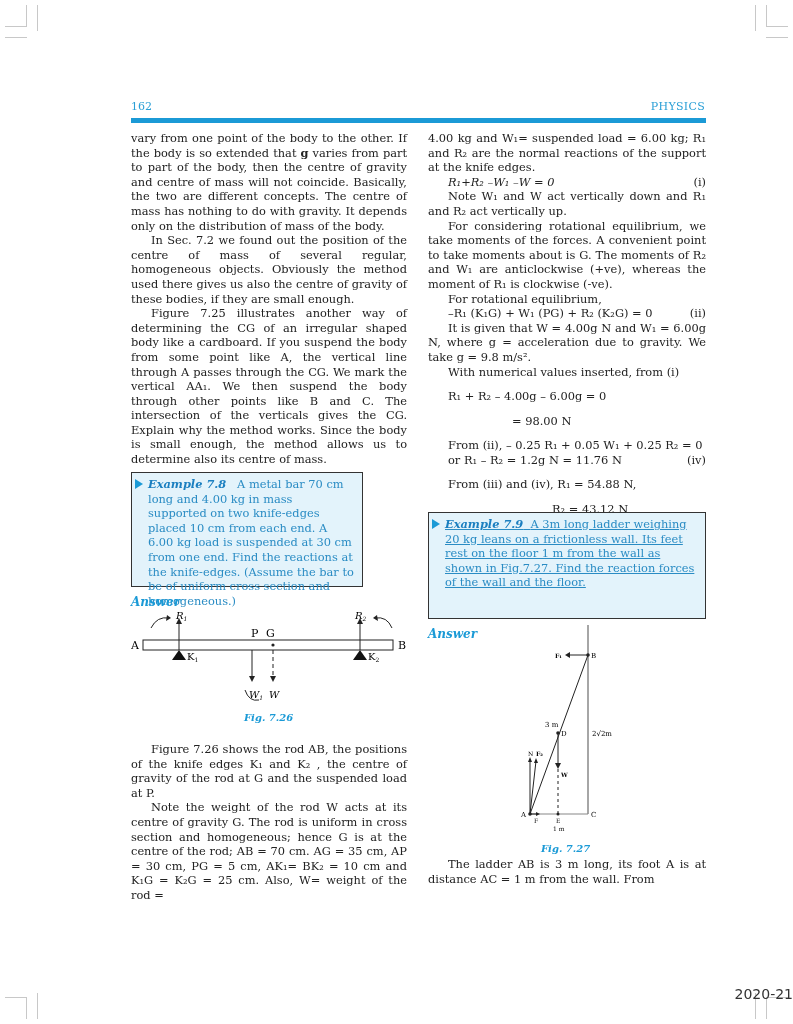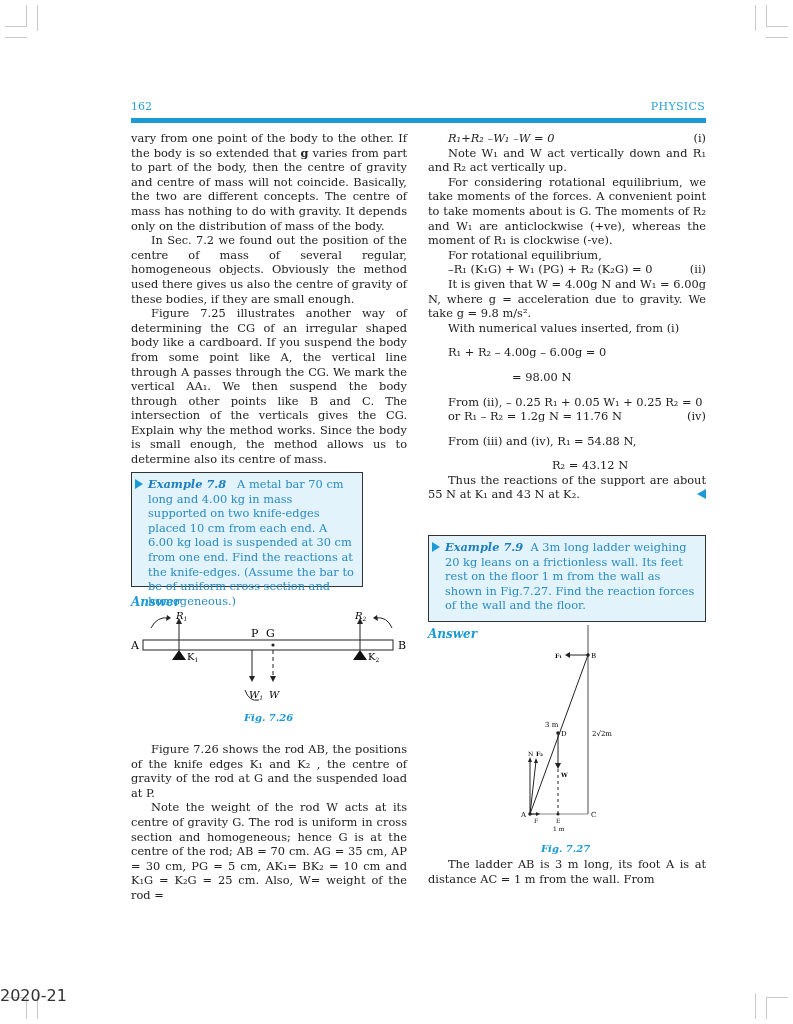--- a/index.html
+++ b/index.html
@@ -10,31 +10,31 @@
   .header-bar{position:absolute;left:131px;top:118px;width:575px;height:5px;background:#1b9ad6;}
   .col{position:absolute;font-size:11.4px;line-height:14.6px;text-align:justify;}
   .colL{left:131px;top:131px;width:276px;}
   .colR{left:428px;top:131px;width:278px;}
   p{margin:0;}
   .ind{text-indent:20px;}
   .eq{padding-left:20px;margin-top:10px;}
   .row{display:flex;justify-content:space-between;padding-left:20px;}
   .ex-box{position:absolute;border:1.5px solid #333;background:#e3f3fb;color:#2a8cc4;font-size:11.4px;line-height:14.6px;padding:4px 8px 4px 16px;box-sizing:border-box;text-align:left;}
   .ex1{left:131px;top:472px;width:232px;height:115px;}
-  .ex2{left:428px;top:535px;width:278px;height:87px;}
+  .ex2{left:428px;top:512px;width:278px;height:107px;text-decoration:underline;}
   .ex-title{font-weight:bold;font-style:italic;color:#1b7fc0;}
   .ex-arrow{position:absolute;left:3px;top:6px;width:0;height:0;border-top:5px solid transparent;border-bottom:5px solid transparent;border-left:8px solid #1b9ad6;}
   .answer{position:absolute;font-weight:bold;font-style:italic;color:#1b9ad6;font-size:12px;}
   .ans1{left:131px;top:595px;}
   .ans2{left:428px;top:627px;}
   .figcap{position:absolute;font-weight:bold;font-style:italic;color:#1b9ad6;font-size:10px;}
   .cap1{left:244px;top:712px;}
   .cap2{left:541px;top:843px;}
   .end-tri{display:inline-block;width:0;height:0;border-top:5px solid transparent;border-bottom:5px solid transparent;border-right:9px solid #1b9ad6;float:right;margin-top:2px;}
-  .footer{position:absolute;left:0;width:793px;top:986px;text-align:left;font-family:"DejaVu Sans",sans-serif;font-size:16px;color:#333;}
+  .footer{position:absolute;left:0;width:793px;top:986px;text-align:right;font-family:"DejaVu Sans",sans-serif;font-size:14px;color:#333;}
   svg text{font-family:"DejaVu Serif",serif;}
 </style>
 </head>
 <body>
 
 <div class="crop" style="left:26px;top:5px;width:1px;height:22px"></div>
 <div class="crop" style="left:37px;top:5px;width:1px;height:26px"></div>
 <div class="crop" style="left:5px;top:26px;width:22px;height:1px"></div>
 <div class="crop" style="left:5px;top:37px;width:22px;height:1px"></div>
 <div class="crop" style="left:766px;top:5px;width:1px;height:22px"></div>
@@ -99,20 +99,21 @@
   <text x="138" y="88" font-size="10" font-style="italic">W</text>
 </svg>
 <div class="figcap cap1">Fig. 7.26</div>
 
 <div class="col colL" style="top:742px">
   <p class="ind">Figure 7.26 shows the rod AB, the positions of the knife edges K₁ and K₂ , the centre of gravity of the rod at G and the suspended load at P.</p>
   <p class="ind">Note the weight of the rod W acts at its centre of gravity G. The rod is uniform in cross section and homogeneous; hence G is at the centre of the rod; AB = 70 cm. AG = 35 cm, AP = 30 cm, PG = 5 cm, AK₁= BK₂ = 10 cm and K₁G = K₂G = 25 cm. Also, W= weight of the rod =</p>
 </div>
 
 <div class="col colR">
+  <p>4.00 kg and W₁= suspended load = 6.00 kg; R₁ and R₂ are the normal reactions of the support at the knife edges.</p>
   <div class="row">
       <i>R₁+R₂ –W₁ –W = 0</i>
       <span>(i)</span>
     </div>
   <p class="ind">Note W₁ and W act vertically down and R₁ and R₂ act vertically up.</p>
   <p class="ind">For considering rotational equilibrium, we take moments of the forces. A convenient point to take moments about is G. The moments of R₂ and W₁ are anticlockwise (+ve), whereas the moment of R₁ is clockwise (-ve).</p>
   <p class="ind">For rotational equilibrium,</p>
   <div class="row">
       <span>–R₁ (K₁G) + W₁ (PG) + R₂ (K₂G) = 0</span>
       <span>(ii)</span>

